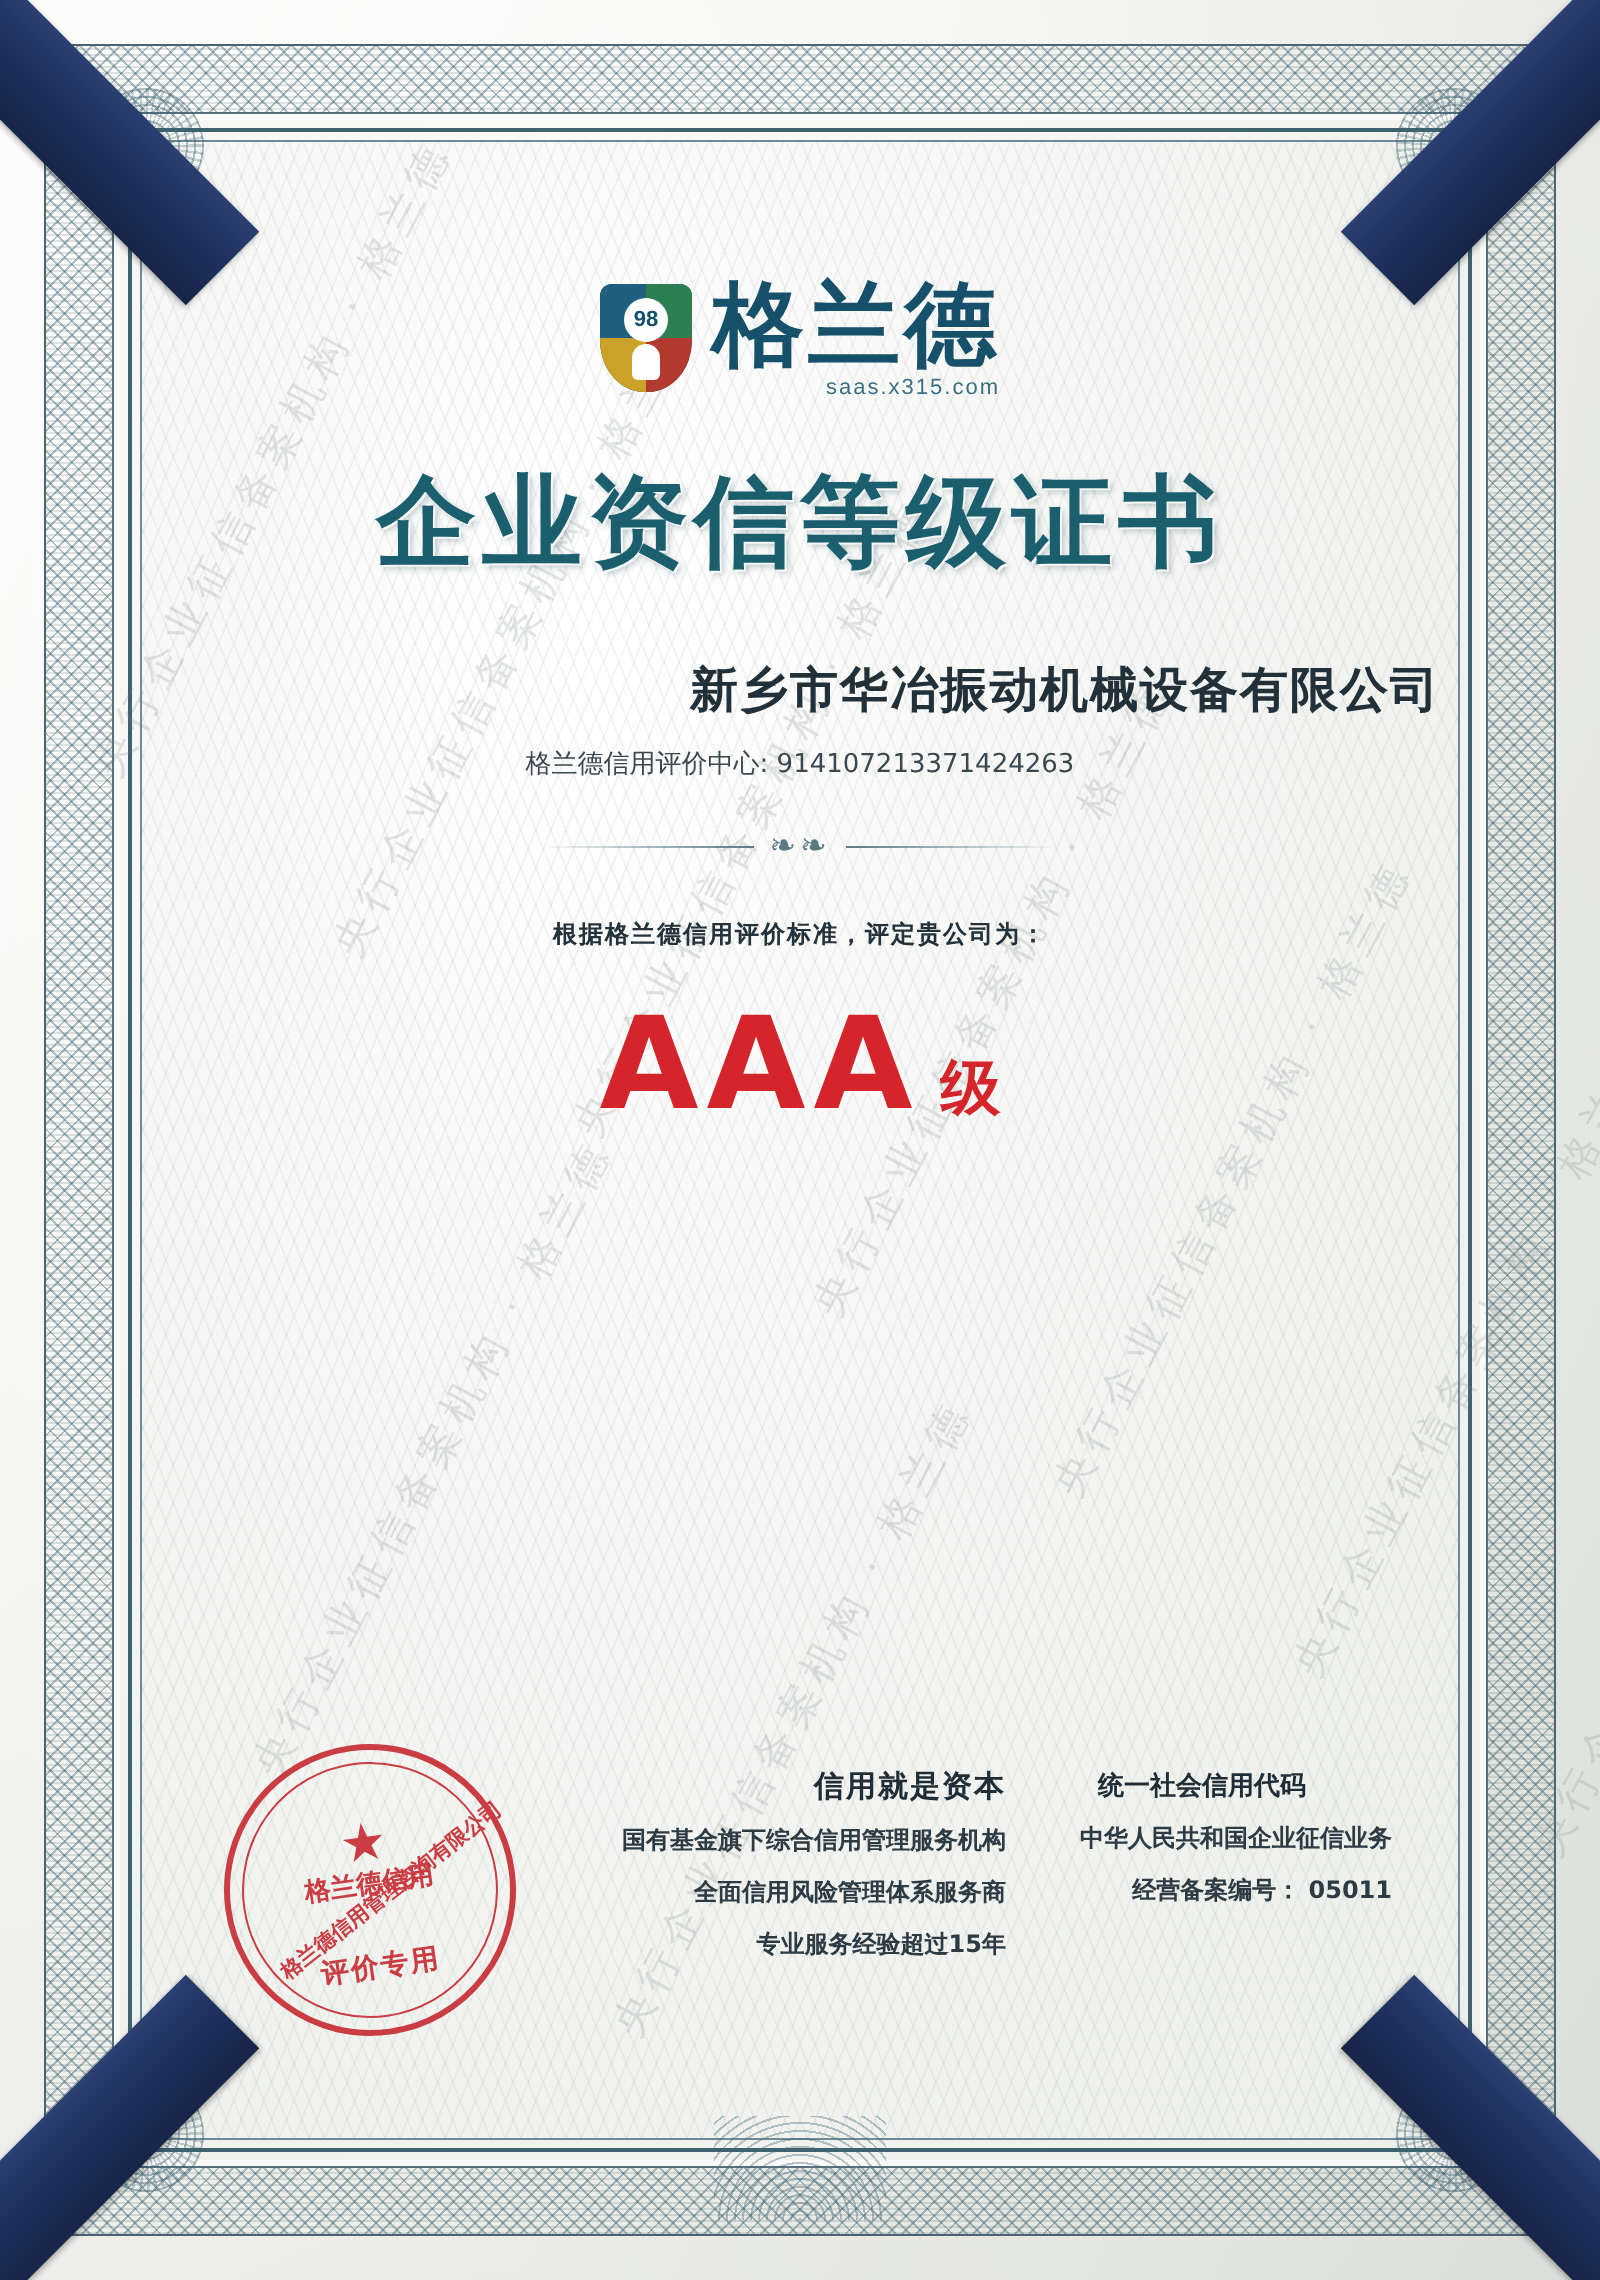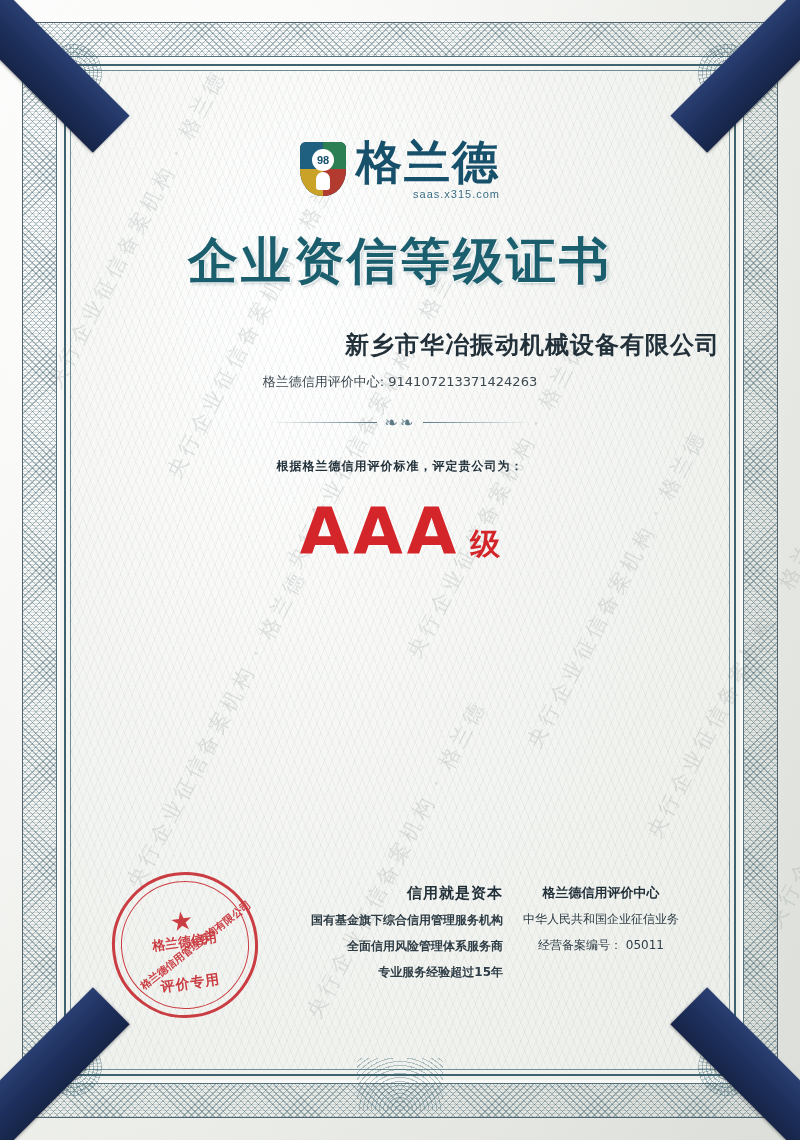--- a/index.html
+++ b/index.html
@@ -439,21 +439,22 @@
   }
   .footer-right .org {
     font-size: 13px;
     font-weight: bold;
     color: #1f2d36;
   }
   .footer-right .line {
     font-size: 12px;
     color: #2d3b44;
     margin-top: 9px;
-    font-weight: normal;
+    font-weight: bold;
+    text-align: right;
   }
 </style>
 </head>
 <body>
 
 <div id="certificate">
 
   <div class="paper-shade"></div>
 
   <div class="guilloche-outer"></div>
@@ -539,21 +540,21 @@
       </div>
 
       <div class="footer-mid">
         <div class="slogan">信用就是资本</div>
         <div class="line">国有基金旗下综合信用管理服务机构</div>
         <div class="line">全面信用风险管理体系服务商</div>
         <div class="line">专业服务经验超过15年</div>
       </div>
 
       <div class="footer-right">
-        <div class="org">格兰德信用评价中心</div>
+        <div class="org">统一社会信用代码</div>
         <div class="line">中华人民共和国企业征信业务</div>
         <div class="line">经营备案编号： 05011</div>
       </div>
 
     </div>
 
   </div>
 </div>
 
 </body></html>

